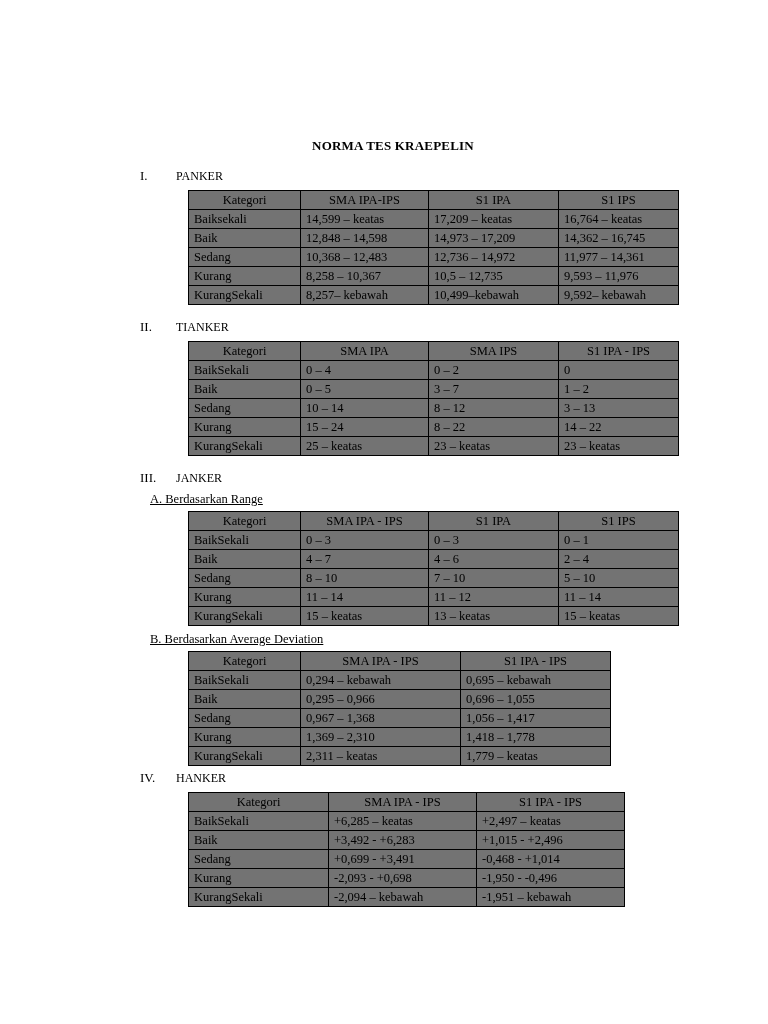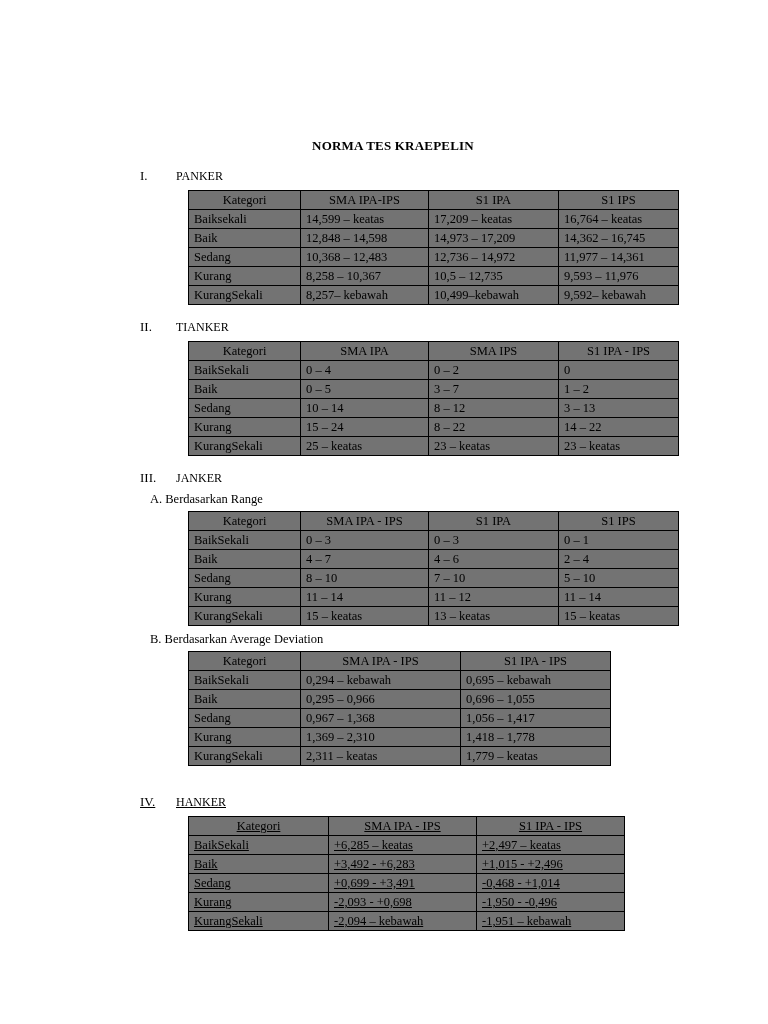--- a/index.html
+++ b/index.html
@@ -44,20 +44,21 @@
     width: 36px;
     flex: 0 0 36px;
     font-size: 13px;
   }
   .sec-name {
     font-size: 12px;
   }
   .sub-head {
     font-size: 12.5px;
     margin: 2px 0 4px 10px;
+    text-decoration: underline;
   }
   table.norma {
     border-collapse: collapse;
     margin-left: 48px;
     font-size: 12.5px;
     background: #737373;
   }
   table.norma.indent-sub {
     margin-left: 48px;
   }
@@ -290,21 +291,21 @@
         </tr>
         <tr>
           <td class="cat">KurangSekali</td>
           <td>2,311 – keatas</td>
           <td>1,779 – keatas</td>
         </tr>
       </tbody>
     </table>
   </div>
 
-  <div class="section" style="margin-top:28px;text-decoration:underline;">
+  <div class="section" style="margin-top:4px;">
     <div class="section-head">
       <span class="sec-num">IV.</span>
       <span class="sec-name">HANKER</span>
     </div>
     <table class="norma">
       <colgroup>
         <col style="width:140px">
           <col style="width:148px">
           <col style="width:148px">
       </colgroup>

